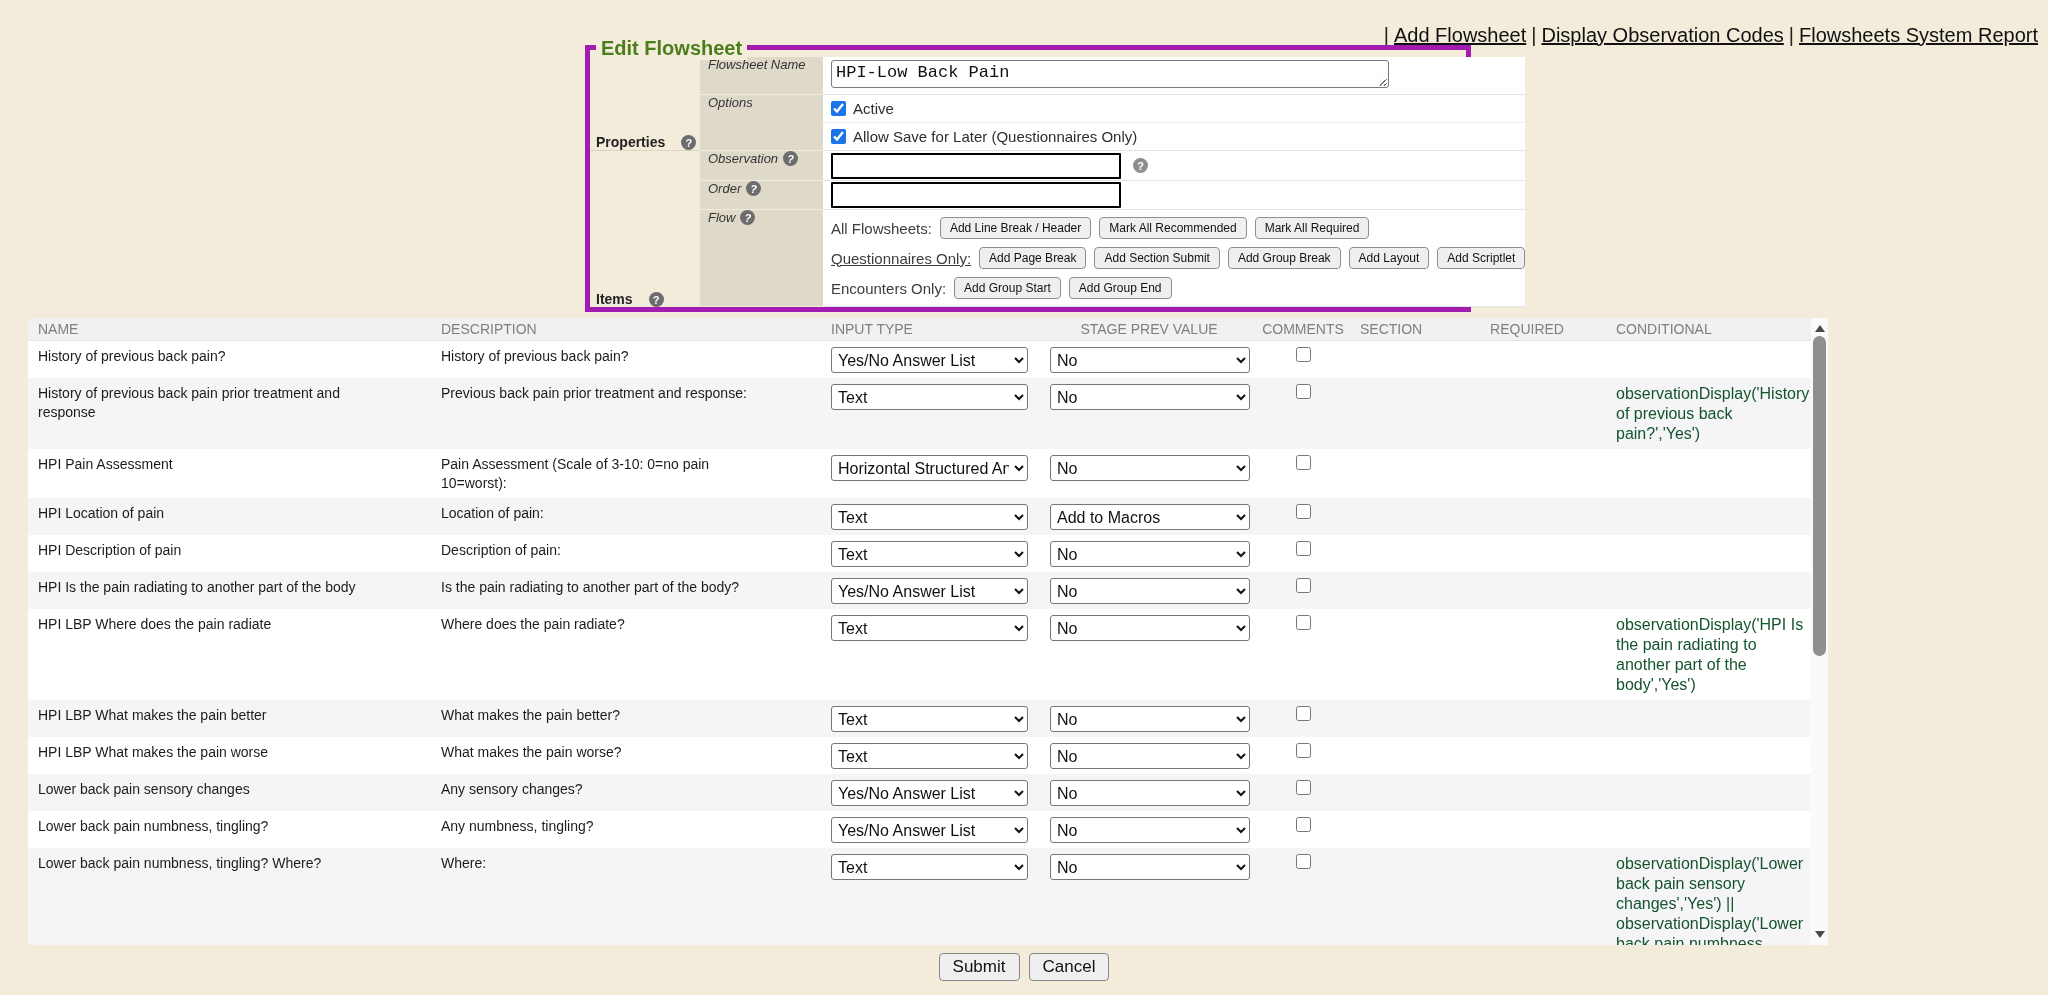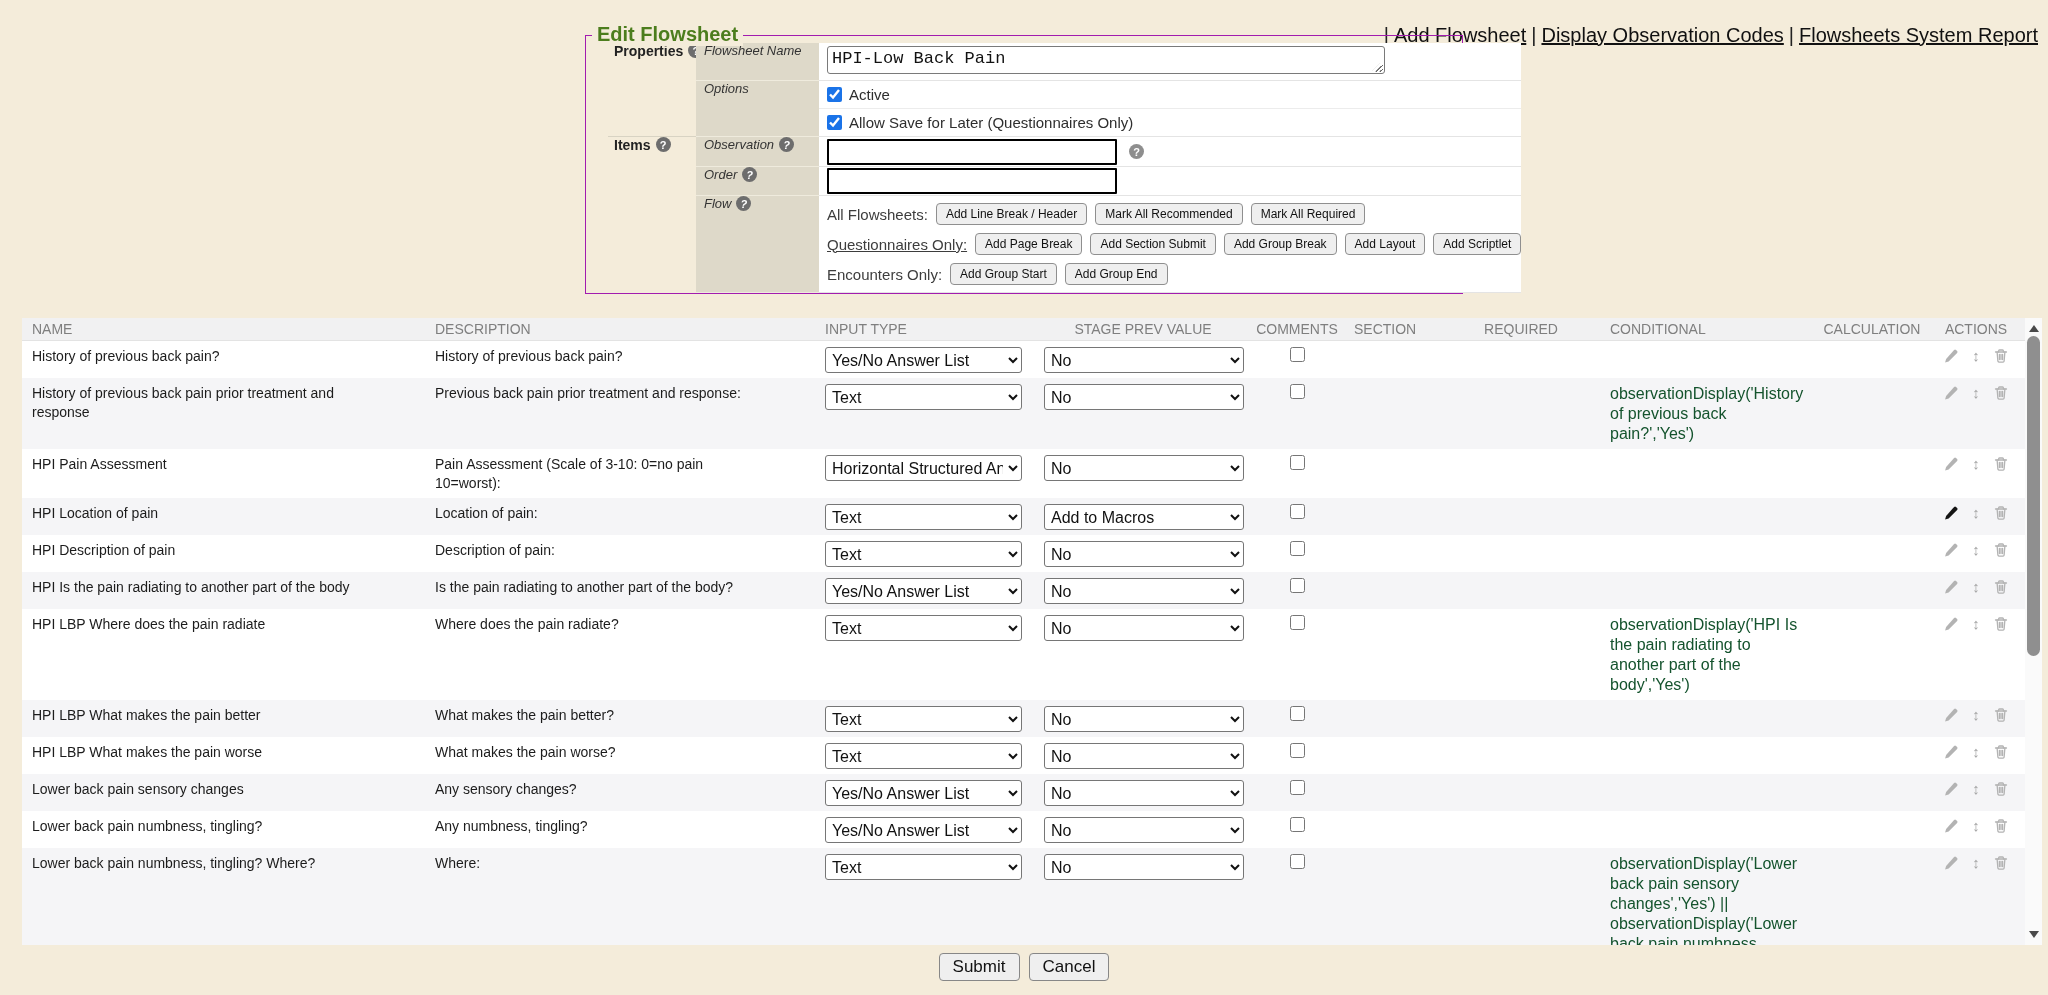--- a/index.html
+++ b/index.html
@@ -7,24 +7,24 @@
     width:2048px;height:995px;position:relative;overflow:hidden;
     background:#f4ecda;
     font-family:"Liberation Sans", sans-serif;
     color:#1a1a1a;
   }
   
   .topnav{position:absolute;top:24px;right:10px;font-size:20px;color:#222;white-space:nowrap;}
   .topnav a{color:#111;text-decoration:underline;cursor:pointer;}
   .topnav .sep{margin:0 5px;color:#222;}
   
-  .fieldset{position:absolute;left:585px;top:35px;width:876px;border:1px solid #a21caf;background:transparent;}
+  .fieldset{position:absolute;left:585px;top:45px;width:876px;border:5px solid #a21caf;background:transparent;}
   .legend{position:absolute;top:-14px;left:6px;background:#f4ecda;padding:0 5px;color:#4c7d1d;font-weight:bold;font-size:20px;line-height:24px;}
   .form-grid{display:grid;grid-template-columns:110px 123px 1fr;grid-template-rows:38px 56px 30px 29px auto;margin-top:7px;}
-  .outer-cell{grid-column:1;display:flex;align-items:flex-start;padding-left:6px;font-weight:bold;font-size:14px;color:#222;gap:5px;margin-left:22px;}
+  .outer-cell{grid-column:1;display:flex;align-items:flex-end;padding-left:6px;font-weight:bold;font-size:14px;color:#222;gap:16px;}
   .outer-props{grid-row:1/3;border-bottom:1px solid #d8d3c3;}
   .outer-items{grid-row:3/6;}
   .lbl-cell{grid-column:2;background:#ded9c9;border-bottom:1px solid #efebdd;display:flex;padding-left:8px;font-size:13px;color:#333;gap:5px;font-style:italic;}
   .ct-cell{grid-column:3;background:#ffffff;border-bottom:1px solid #e4e4e4;display:flex;align-items:center;padding-left:8px;}
   .help-q{display:inline-flex;align-items:center;justify-content:center;width:15px;height:15px;border-radius:50%;
     background:#6d6d6d;color:#fff;font-size:11px;font-weight:bold;flex:0 0 auto;cursor:pointer;}
   .help-q.light{background:#8e8e8e;}
   .ta-wrap{position:relative;display:inline-block;}
   textarea.fs-name{width:548px;height:22px;resize:both;border:1px solid #7a7a7a;border-radius:3px;
     font-family:"Liberation Mono", monospace;font-size:17px;padding:2px 4px;color:#111;background:#fff;overflow:hidden;}
@@ -37,21 +37,21 @@
   input[type=checkbox].blue{width:15px;height:15px;accent-color:#1a73e8;margin:0;}
   input.obs{width:278px;height:20px;border:2px solid #000;border-radius:1px;font-size:15px;padding:1px 4px;background:#fff;}
   .obs-gap{width:12px;display:inline-block;}
   .flow-cell{flex-direction:column;align-items:stretch;justify-content:center;padding:4px 0 4px 8px;gap:2px;}
   .flow-line{display:flex;align-items:center;height:28px;gap:8px;}
   .flow-label{font-size:15px;color:#3d3d3d;white-space:nowrap;}
   .flow-label.u{text-decoration:underline;}
   .mini-btn{font-family:"Liberation Sans",sans-serif;font-size:12px;color:#111;background:#efefef;
     border:1px solid #8f8f8f;border-radius:4px;padding:3px 9px;white-space:nowrap;cursor:pointer;}
   
-  .table-wrap{position:absolute;left:22px;top:318px;width:2020px;height:627px;background:#fff;overflow:hidden;}
+  .table-wrap{position:absolute;left:28px;top:318px;width:1800px;height:627px;background:#fff;overflow:hidden;}
   .thead,.trow{display:grid;grid-template-columns:403px 390px 219px 218px 90px 100px 158px 217px 110px 1fr;width:2003px;}
   .thead{height:22px;background:#f1f1f2;border-bottom:1px solid #e3e3e3;align-items:center;
     font-size:14px;color:#7f7f7f;}
   .hcell{padding-left:10px;white-space:nowrap;}
   .hcell.ctr{padding-left:0;text-align:center;}
   .hcell.sec{padding-left:12px;}
   .trow{min-height:33px;align-items:start;}
   .trow.alt{background:#f5f5f7;}
   .cell{padding:6px 0 5px 10px;font-size:14px;line-height:19px;color:#1c1c1c;}
   .cell .txt-name{max-width:340px;}

